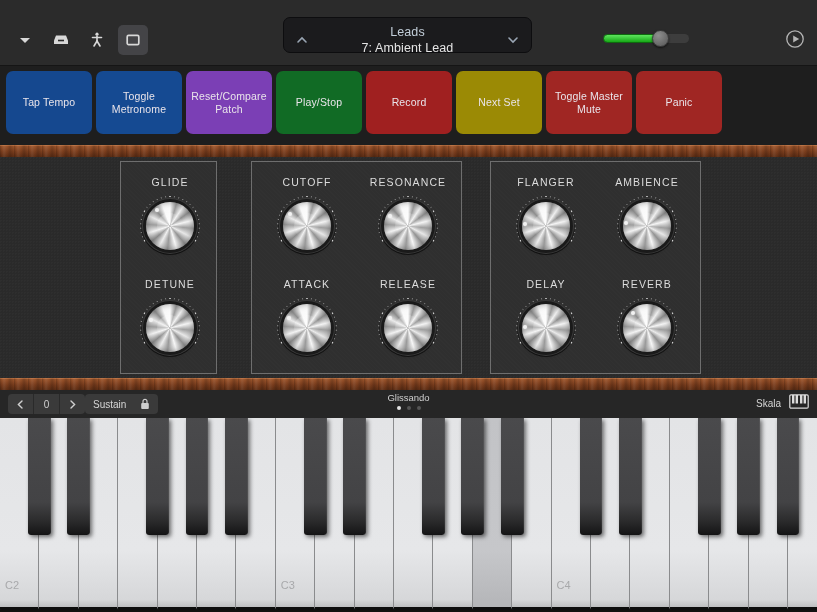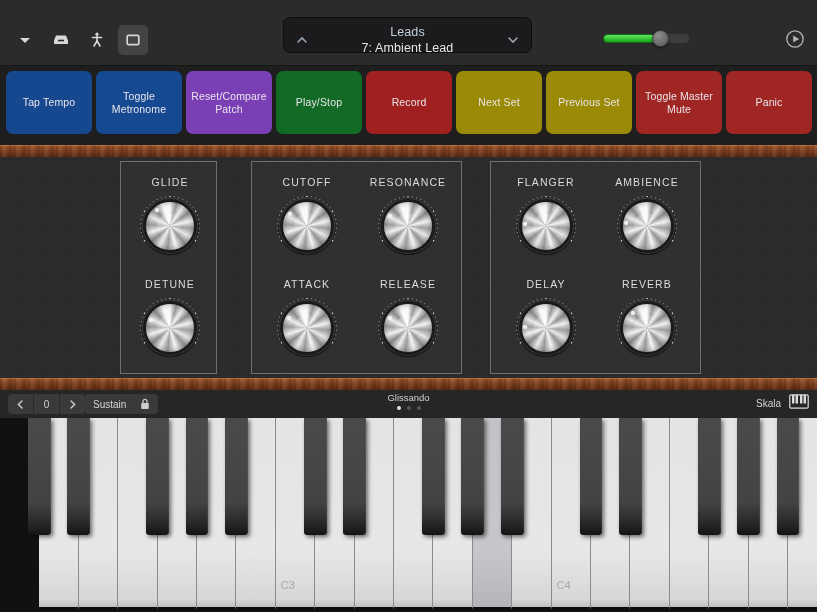--- a/index.html
+++ b/index.html
@@ -323,21 +323,20 @@
 </div>
 
 <div id="btnstrip">
   <div id="btnrow">
       <div class="pad" style="background: rgb(21, 72, 143);">Tap Tempo</div>
       <div class="pad" style="background: rgb(21, 74, 146);">Toggle Metronome</div>
       <div class="pad" style="background: rgb(123, 63, 181);">Reset/Compare Patch</div>
       <div class="pad" style="background: rgb(17, 107, 37);">Play/Stop</div>
       <div class="pad" style="background: rgb(160, 32, 32);">Record</div>
       <div class="pad" style="background: rgb(155, 138, 5);">Next Set</div>
-      <div class="pad" style="background: rgb(155, 138, 5);">Previous Set</div>
       <div class="pad" style="background: rgb(160, 38, 35);">Toggle Master Mute</div>
       <div class="pad" style="background: rgb(160, 38, 35);">Panic</div>
     </div>
   <div id="dots">
       <div class="dot on"></div>
       <div class="dot"></div>
     </div>
 </div>
 
 <div class="wood" id="wood-top"></div>
@@ -784,20 +783,23 @@
     <span>
       <svg width="20" height="15" viewBox="0 0 20 15" fill="none" stroke="#dcdcdc" stroke-width="1.2">
         <rect x="0.8" y="0.8" width="18.4" height="13.4" rx="1.2"></rect>
         <path d="M4.2 1 V9.5 M7.8 1 V9.5 M12.2 1 V9.5 M15.8 1 V9.5" stroke="#dcdcdc" stroke-width="2.4"></path>
       </svg>
     </span>
   </div>
 </div>
 
 <div id="piano">
+    <div class="wkey" style="left: 0px; width: 39.4px;">
+      <span class="wlabel">C2</span>
+    </div>
     <div class="wkey" style="left: 39.4px; width: 39.4px;"></div>
     <div class="wkey" style="left: 78.8px; width: 39.4px;"></div>
     <div class="wkey" style="left: 118.2px; width: 39.4px;"></div>
     <div class="wkey" style="left: 157.6px; width: 39.4px;"></div>
     <div class="wkey" style="left: 197px; width: 39.4px;"></div>
     <div class="wkey" style="left: 236.4px; width: 39.4px;"></div>
     <div class="wkey" style="left: 275.8px; width: 39.4px;">
       <span class="wlabel">C3</span>
     </div>
     <div class="wkey" style="left: 315.2px; width: 39.4px;"></div>

